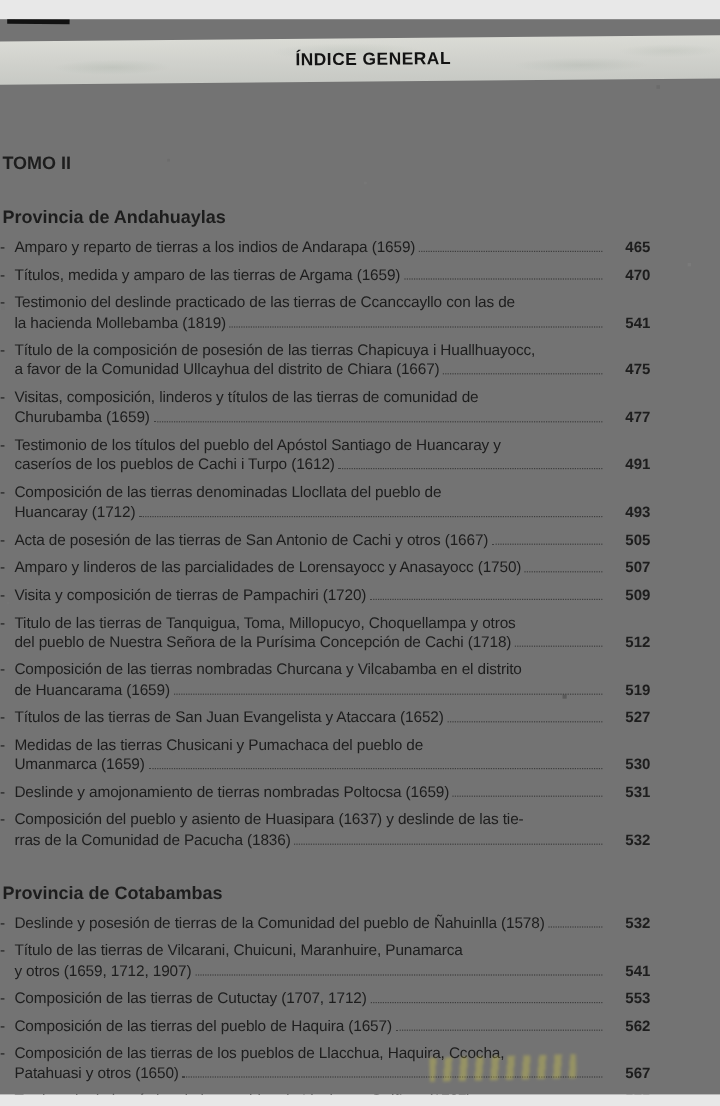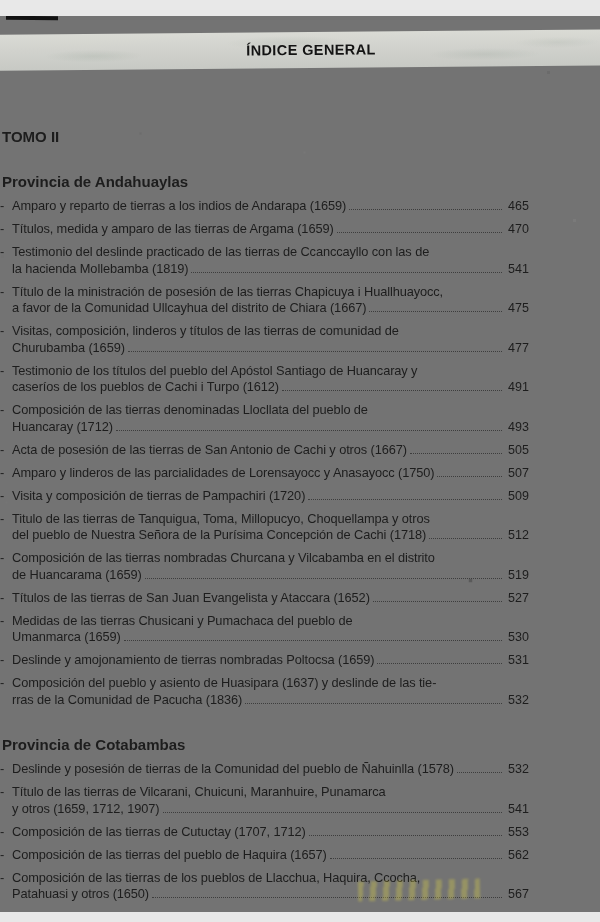--- a/index.html
+++ b/index.html
@@ -33,21 +33,21 @@
 
   .heading { margin:28px 0 8px 2px; font-weight:bold; font-size:15px; line-height:17px; }
 
   .entry { display:flex; font-size:12.8px; line-height:16.5px; margin-bottom:6.5px; letter-spacing:-0.1px; }
   .dash { flex:0 0 12px; }
   .body { flex:1 1 auto; min-width:0; }
   .pre { }
   .last { display:flex; align-items:baseline; }
   .txt { white-space:nowrap; flex:0 1 auto; }
   .leader { flex:1 1 12px; min-width:8px; border-bottom:1.7px dotted #3d3d3d; margin:0 6px 0 3px; }
-  .pagenum { flex:0 0 34px; font-size:12.5px; letter-spacing:0; }
+  .pagenum { flex:0 0 34px; text-align:right; font-size:12.5px; letter-spacing:0;font-weight:bold; }
 
   
   .stamp {
     position:absolute; left:358px; top:864px; width:122px; height:20px;
     background:repeating-linear-gradient(96deg, rgba(222,212,70,.55) 0 6px, rgba(222,212,70,0) 6px 13px);
     filter:blur(1.3px); transform:rotate(-1.5deg); opacity:.6; pointer-events:none;
   }
   
   .specks {
     position:absolute; top:0; left:0; width:1px; height:1px; pointer-events:none;
@@ -107,21 +107,21 @@
                   <span class="txt">la hacienda Mollebamba (1819)</span>
                   <span class="leader"></span>
                   <span class="pagenum">541</span>
                 </div>
               </div>
   </div>
 
   <div class="entry">
     <span class="dash">-</span>
     <div class="body">
-                <div class="pre">Título de la ministración de posesión de las tierras Chapicuya i Huallhuayocc,</div>
+                <div class="pre">Título de la composición de posesión de las tierras Chapicuya i Huallhuayocc,</div>
                 <div class="last">
                   <span class="txt">a favor de la Comunidad Ullcayhua del distrito de Chiara (1667)</span>
                   <span class="leader"></span>
                   <span class="pagenum">475</span>
                 </div>
               </div>
   </div>
 
   <div class="entry">
     <span class="dash">-</span>

